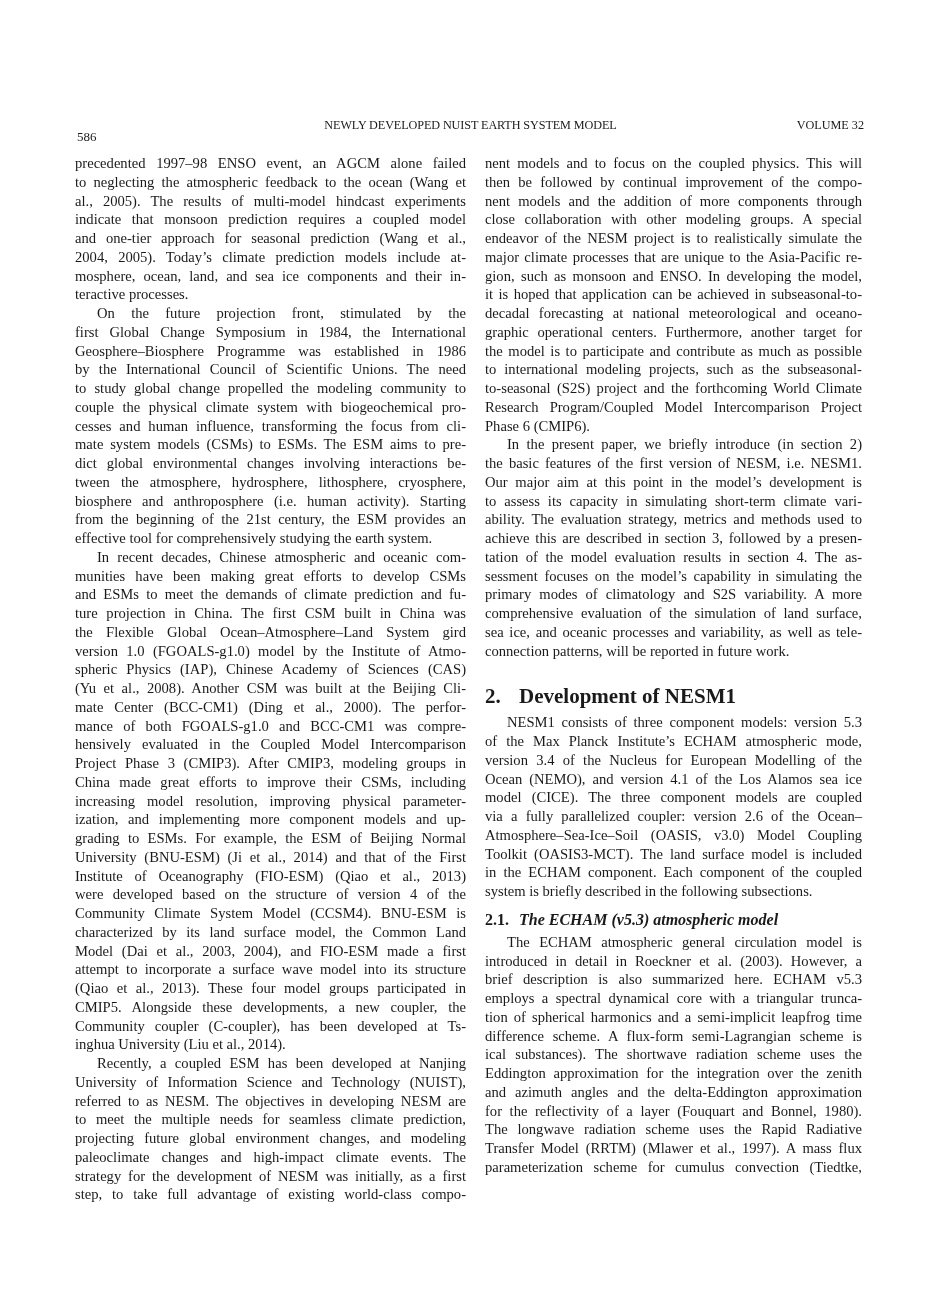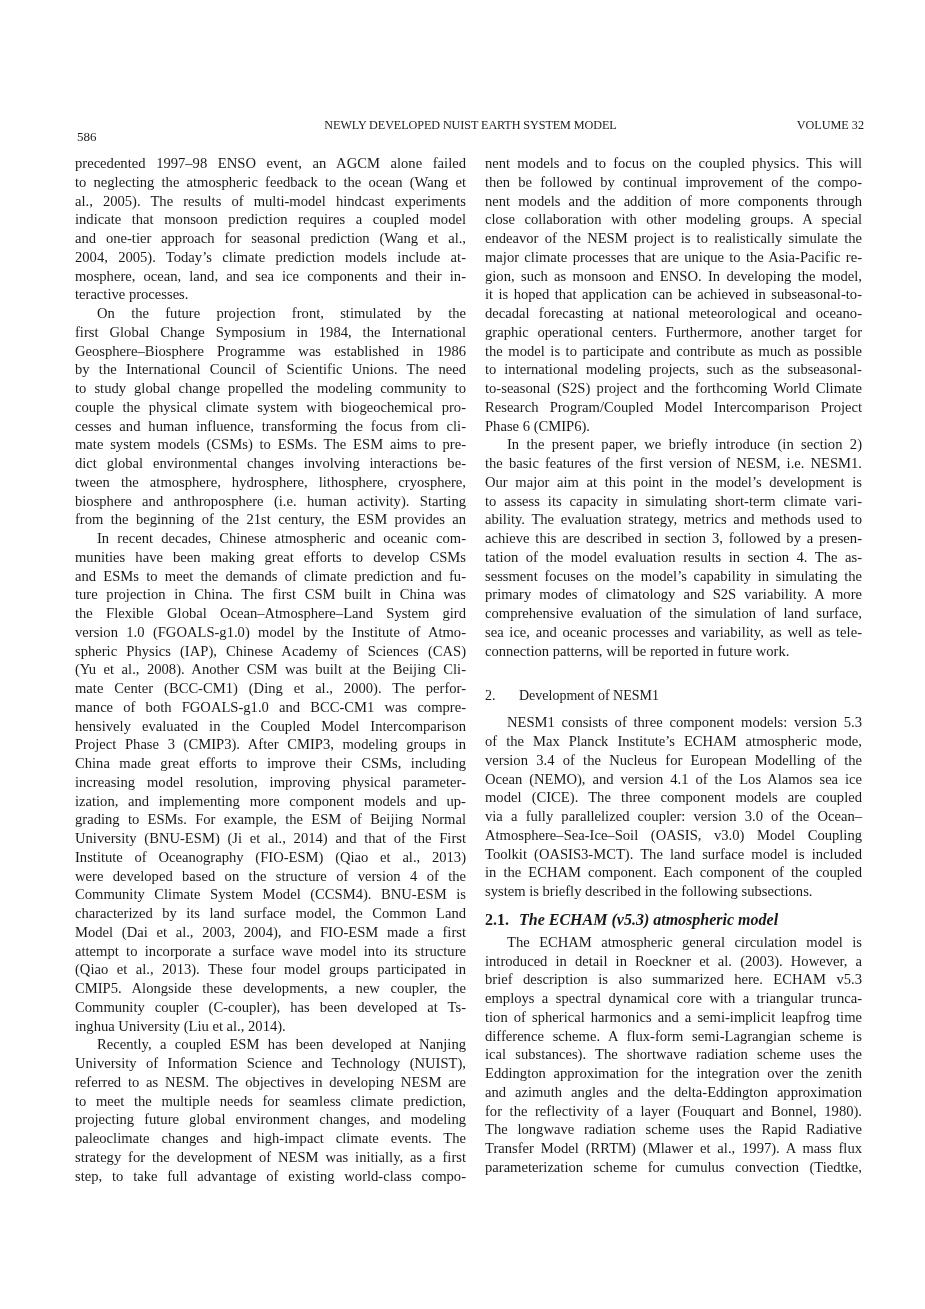--- a/index.html
+++ b/index.html
@@ -9,21 +9,21 @@
             font-size: 12.2px; }
   .header .pg { position: absolute; left: 0; top: 12px; font-size: 13px; }
   .header .ttl { position: absolute; left: 0; right: 0; text-align: center; top: 1px; letter-spacing: -0.1px; }
   .header .vol { position: absolute; right: 0; top: 1px; }
   .col { position: absolute; top: 154px; width: 391px; font-size: 14.6px; line-height: 18.75px; }
   .col.left { left: 75px; }
   .col.right { left: 485px; width: 377px; }
   .ln { display: block; text-align: justify; text-align-last: justify; white-space: nowrap; height: 18.75px; overflow: visible; }
   .ln.last { text-align-last: left; }
   .ln.ind { text-indent: 22px; }
-  .sec-h { font-weight: normal; font-size: 14px; margin-top: 23px; height: 26px; line-height: 26px; margin-bottom: 4px; white-space: nowrap; }
+  .sec-h { font-weight: bold; font-size: 21px; margin-top: 23px; height: 26px; line-height: 26px; margin-bottom: 4px; white-space: nowrap; }
   .sec-h .num { display: inline-block; width: 34px; }
   .sub-h { font-size: 16px; margin-top: 8px; height: 24px; line-height: 22px; white-space: nowrap; }
   .sub-h .num { font-weight: bold; display: inline-block; width: 34px; }
   .sub-h .t { font-weight: bold; font-style: italic; }
   .para { display: block; }
 </style>
 </head>
 <body>
 
 <div class="header">
@@ -49,20 +49,21 @@
       <span class="ln">Geosphere–Biosphere Programme was established in 1986</span>
       <span class="ln">by the International Council of Scientific Unions.  The need</span>
       <span class="ln">to study global change propelled the modeling community to</span>
       <span class="ln">couple the physical climate system with biogeochemical pro-</span>
       <span class="ln">cesses and human influence, transforming the focus from cli-</span>
       <span class="ln">mate system models (CSMs) to ESMs. The ESM aims to pre-</span>
       <span class="ln">dict global environmental changes involving interactions be-</span>
       <span class="ln">tween the atmosphere, hydrosphere, lithosphere, cryosphere,</span>
       <span class="ln">biosphere and anthroposphere (i.e. human activity).  Starting</span>
       <span class="ln">from the beginning of the 21st century, the ESM provides an</span>
+      <span class="ln last">effective tool for comprehensively studying the earth system.</span>
     </div>
     <div class="para">
       <span class="ln ind">In recent decades, Chinese atmospheric and oceanic com-</span>
       <span class="ln">munities have been making great efforts to develop CSMs</span>
       <span class="ln">and ESMs to meet the demands of climate prediction and fu-</span>
       <span class="ln">ture projection in China. The first CSM built in China was</span>
       <span class="ln">the Flexible Global Ocean–Atmosphere–Land System gird</span>
       <span class="ln">version 1.0 (FGOALS-g1.0) model by the Institute of Atmo-</span>
       <span class="ln">spheric Physics (IAP), Chinese Academy of Sciences (CAS)</span>
       <span class="ln">(Yu et al., 2008).  Another CSM was built at the Beijing Cli-</span>
@@ -135,21 +136,21 @@
   <div class="sec-h">
     <span class="num">2.</span><span>Development of NESM1</span>
   </div>
   <div id="secBody">
       <div class="para">
         <span class="ln ind">NESM1 consists of three component models: version 5.3</span>
         <span class="ln">of the Max Planck Institute’s ECHAM atmospheric mode,</span>
         <span class="ln">version 3.4 of the Nucleus for European Modelling of the</span>
         <span class="ln">Ocean (NEMO), and version 4.1 of the Los Alamos sea ice</span>
         <span class="ln">model (CICE). The three component models are coupled</span>
-        <span class="ln">via a fully parallelized coupler:  version 3.0 of the Ocean–</span>
+        <span class="ln">via a fully parallelized coupler:  version 2.6 of the Ocean–</span>
         <span class="ln">Atmosphere–Sea-Ice–Soil (OASIS, v3.0) Model Coupling</span>
         <span class="ln">Toolkit (OASIS3-MCT). The land surface model is included</span>
         <span class="ln">in the ECHAM component. Each component of the coupled</span>
         <span class="ln last">system is briefly described in the following subsections.</span>
       </div>
     </div>
   <div class="sub-h">
     <span class="num">2.1.</span><span class="t">The ECHAM (v5.3) atmospheric model</span>
   </div>
   <div id="subBody">

